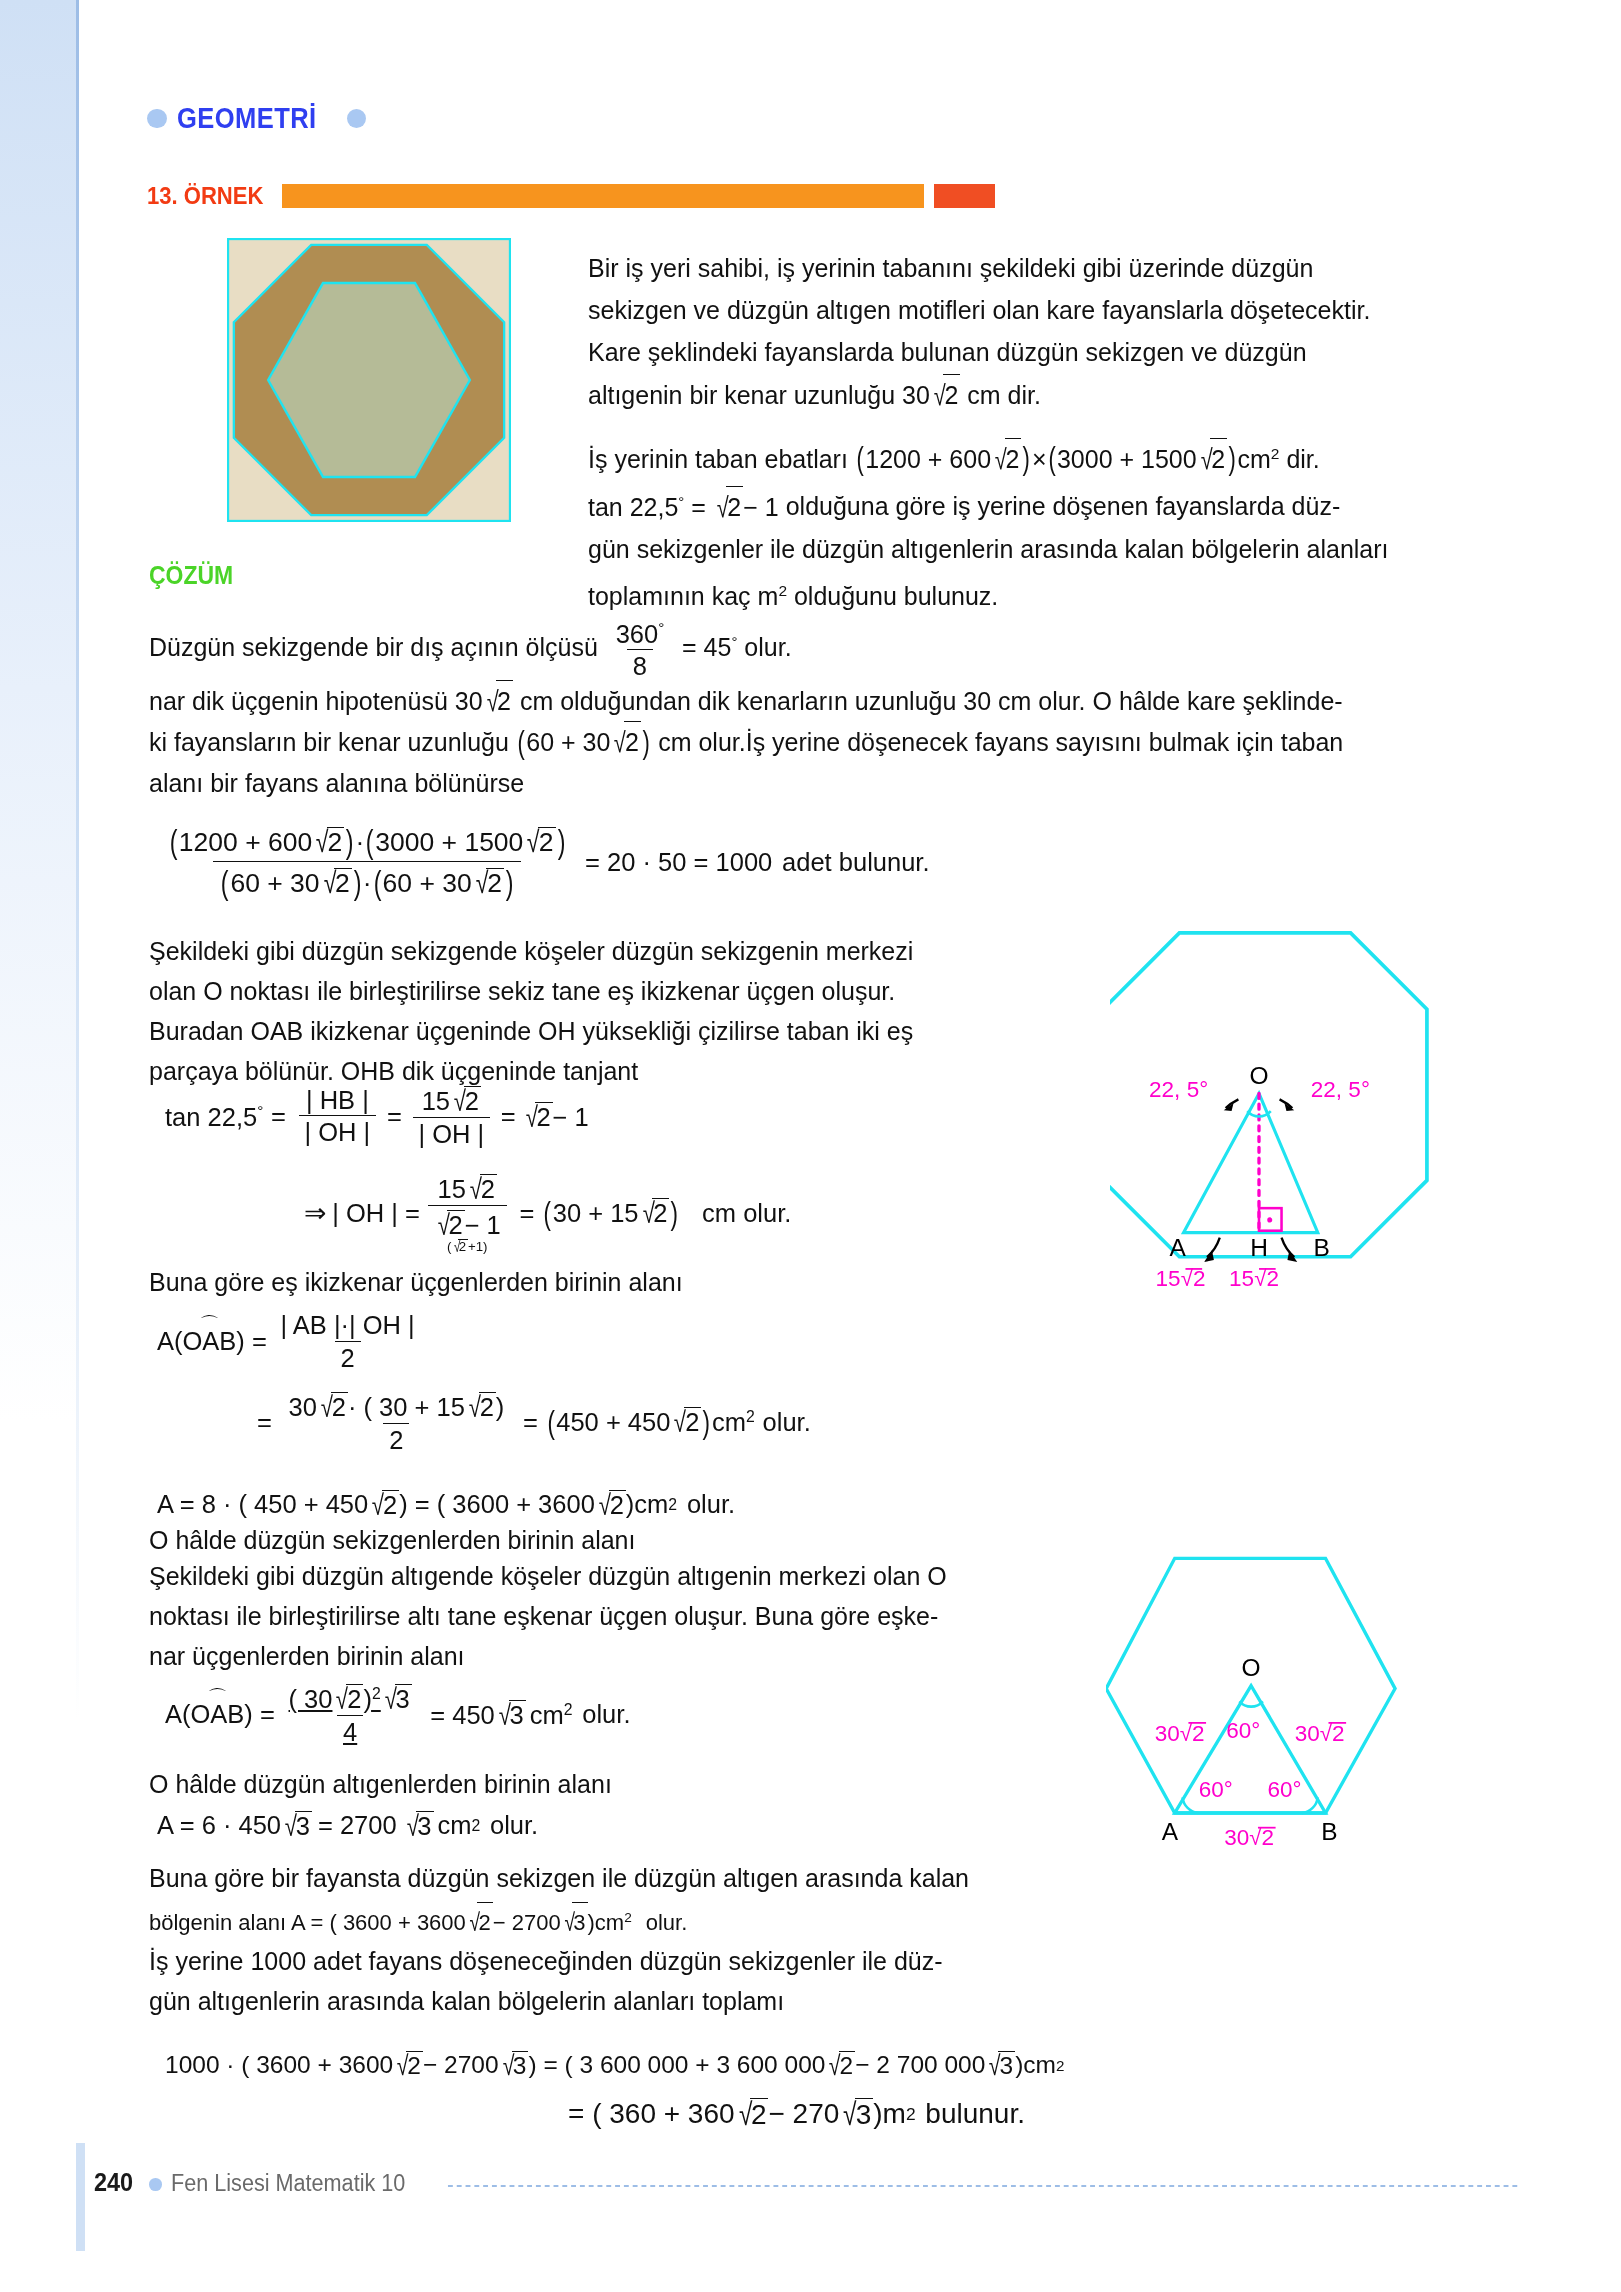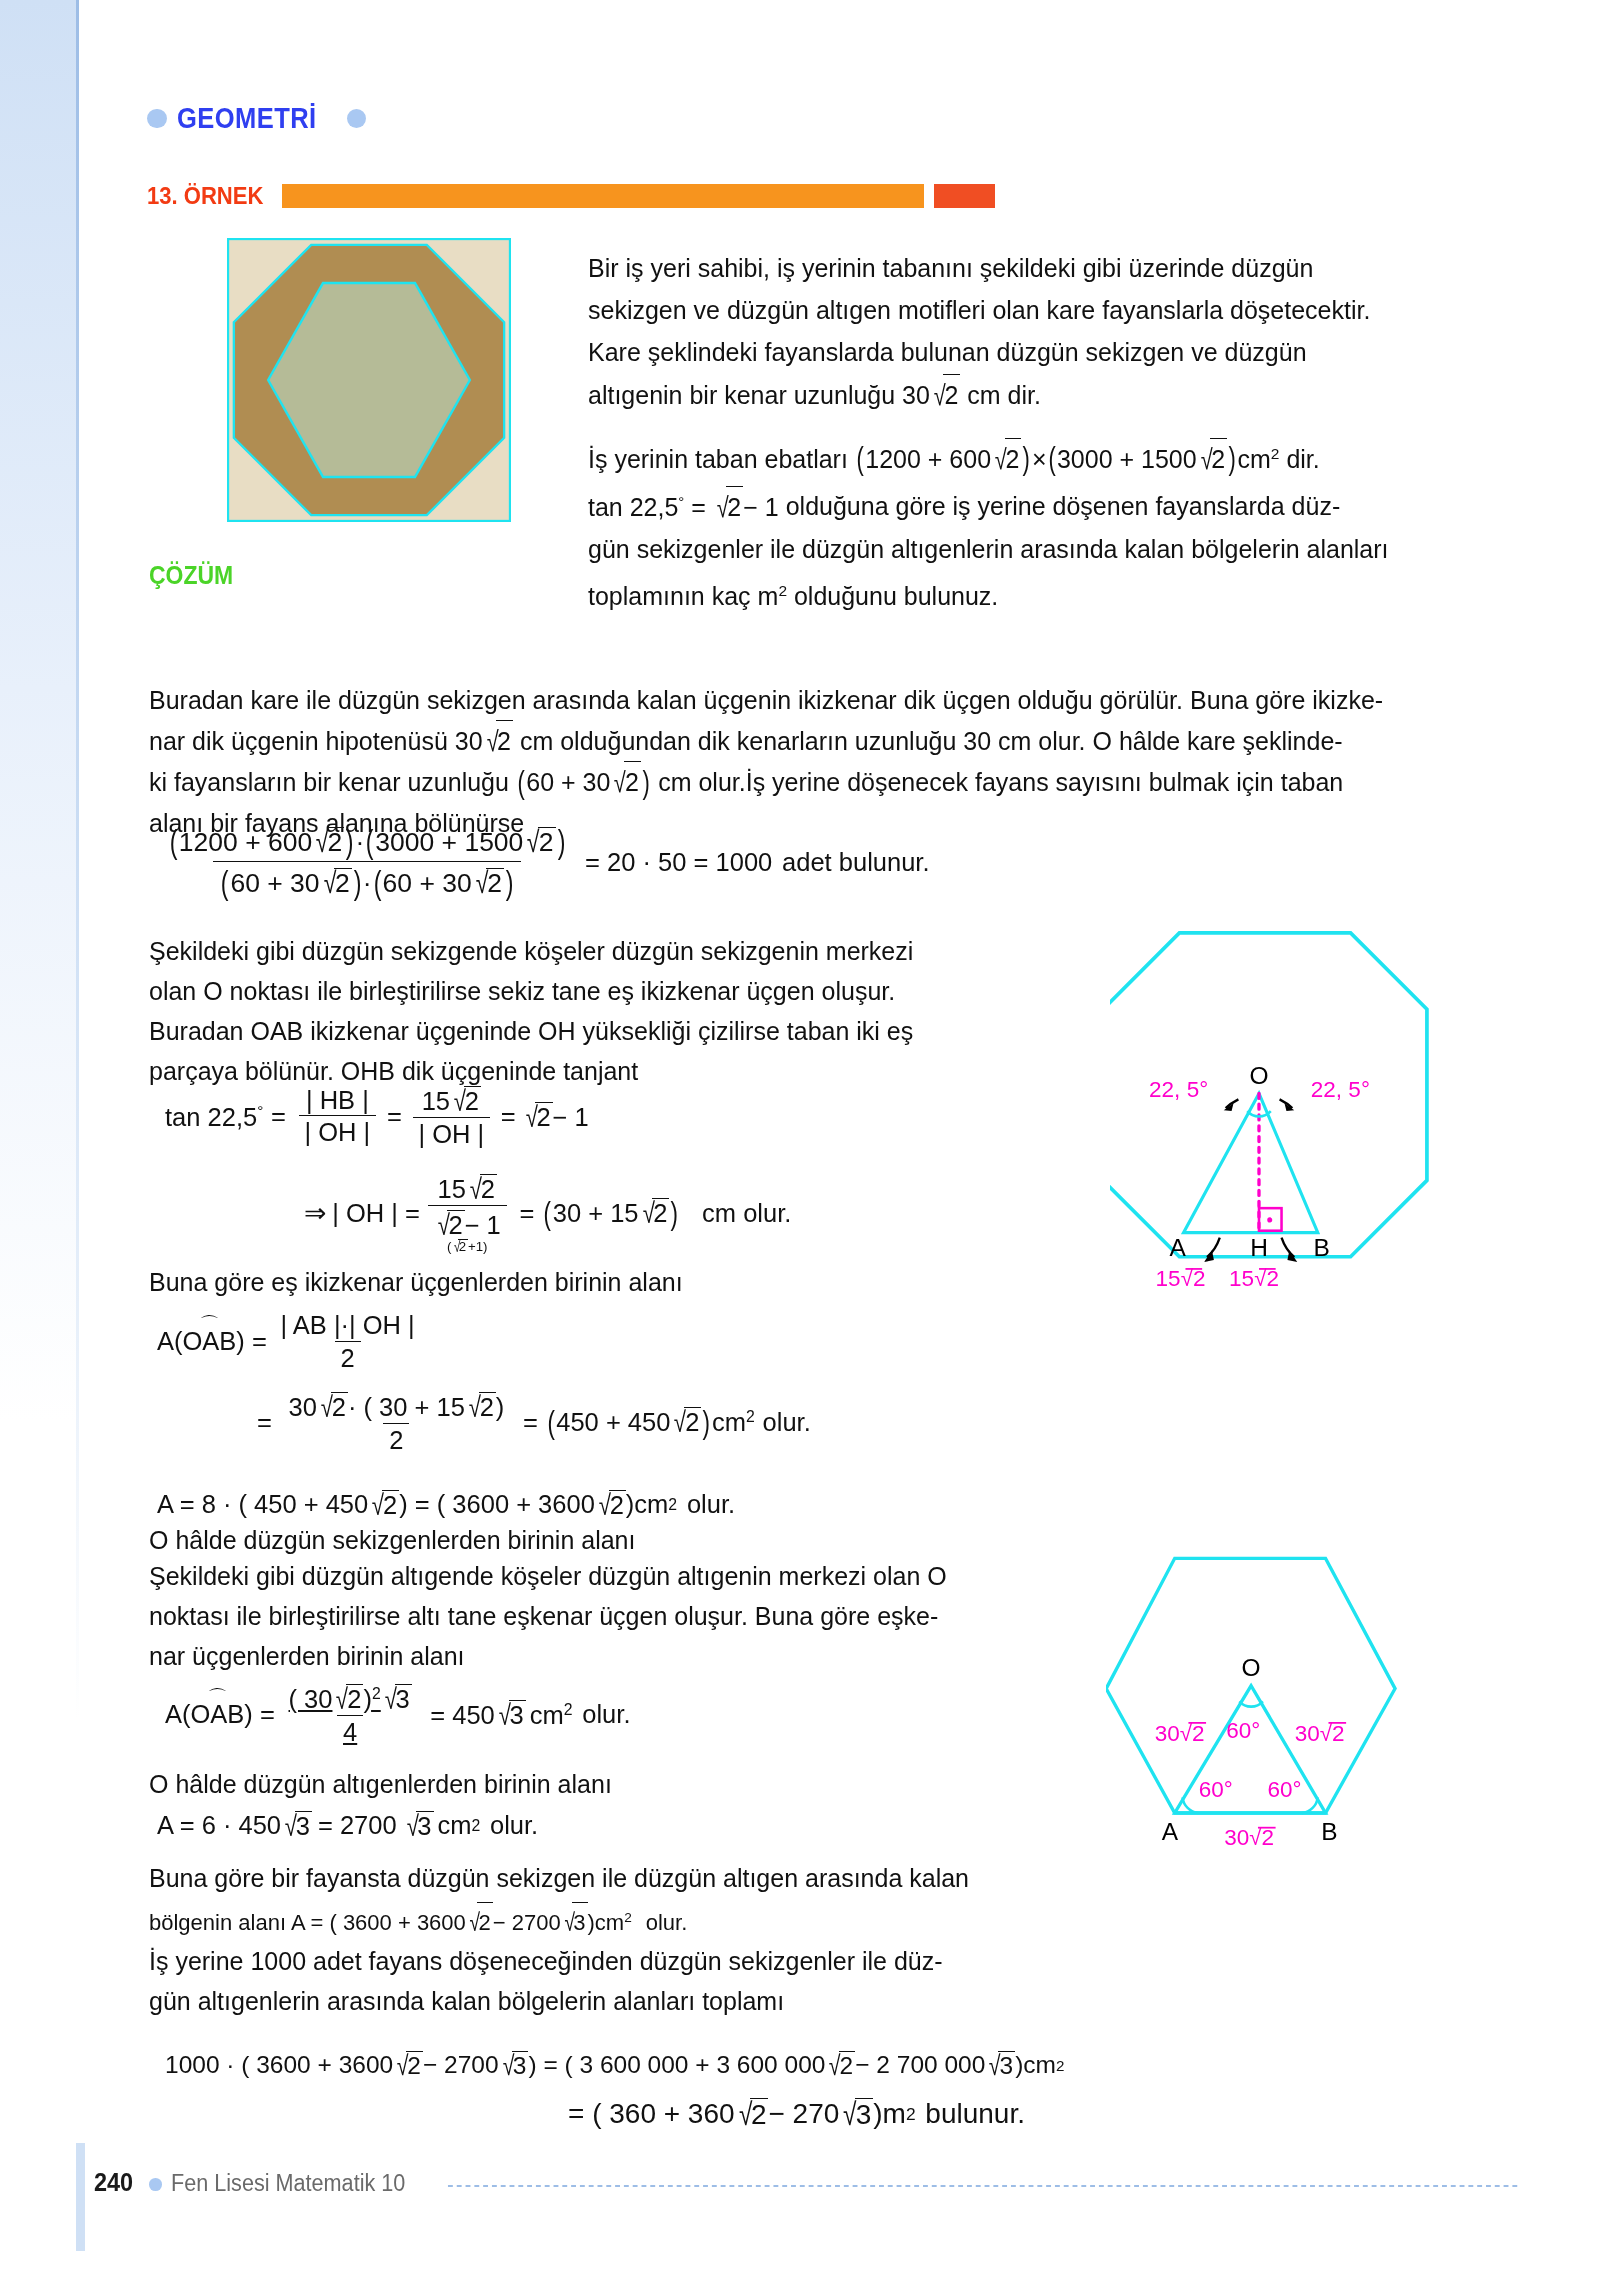--- a/index.html
+++ b/index.html
@@ -178,23 +178,32 @@
     <p>gün sekizgenler ile düzgün altıgenlerin arasında kalan bölgelerin alanları</p>
     <p>
       <span>toplamının kaç</span>
       <span>m</span><span class="sup">2</span>
       <span>olduğunu bulunuz.</span>
     </p>
   </div>
 
   <div class="cozum">ÇÖZÜM</div>
 
+  <div class="abs body-text" style="left:149px; top:619px; width:980px;">
+    <span>Düzgün sekizgende bir dış açının ölçüsü</span>
+    <span class="math frac">
+      <span class="num"><span>360</span><span class="deg">°</span></span>
+      <span class="den">8</span>
+    </span>
+    <span>=</span>
+    <span><span>45</span><span class="deg">°</span></span>
+    <span>olur.</span>
+  </div>
 
   <div class="abs body-text" style="left:149px; top:680px; width:1353px;">
-    <div>Buradan kare ile düzgün sekizgen arasında kalan üçgenin ikizkenar dik üçgen olduğu görülür. Buna göre ikizke-</div>
     <div>
       <span>nar dik üçgenin hipotenüsü</span>
       <span class="nowrap"><span>30</span><span class="sq"><span class="rad">√</span><span class="arg">2</span></span></span>
       <span>cm olduğundan dik kenarların uzunluğu 30 cm olur. O hâlde kare şeklinde-</span>
     </div>
     <div>
       <span>ki fayansların bir kenar uzunluğu</span>
       <span class="nowrap"><span class="par">(</span><span>60 + 30</span><span class="sq"><span class="rad">√</span><span class="arg">2</span></span><span class="par">)</span></span>
       <span>cm olur.İş yerine döşenecek fayans sayısını bulmak için taban</span>
     </div>

